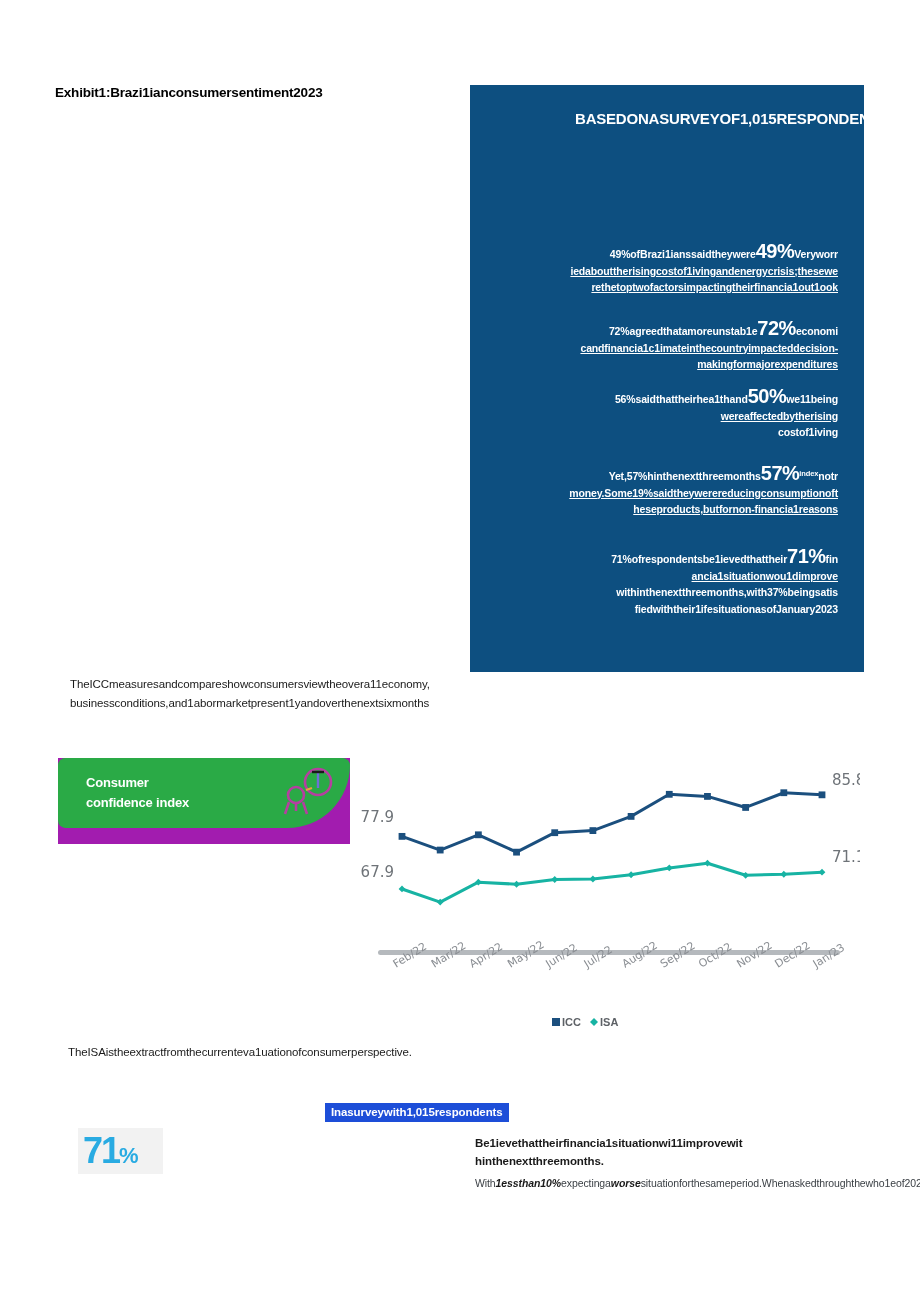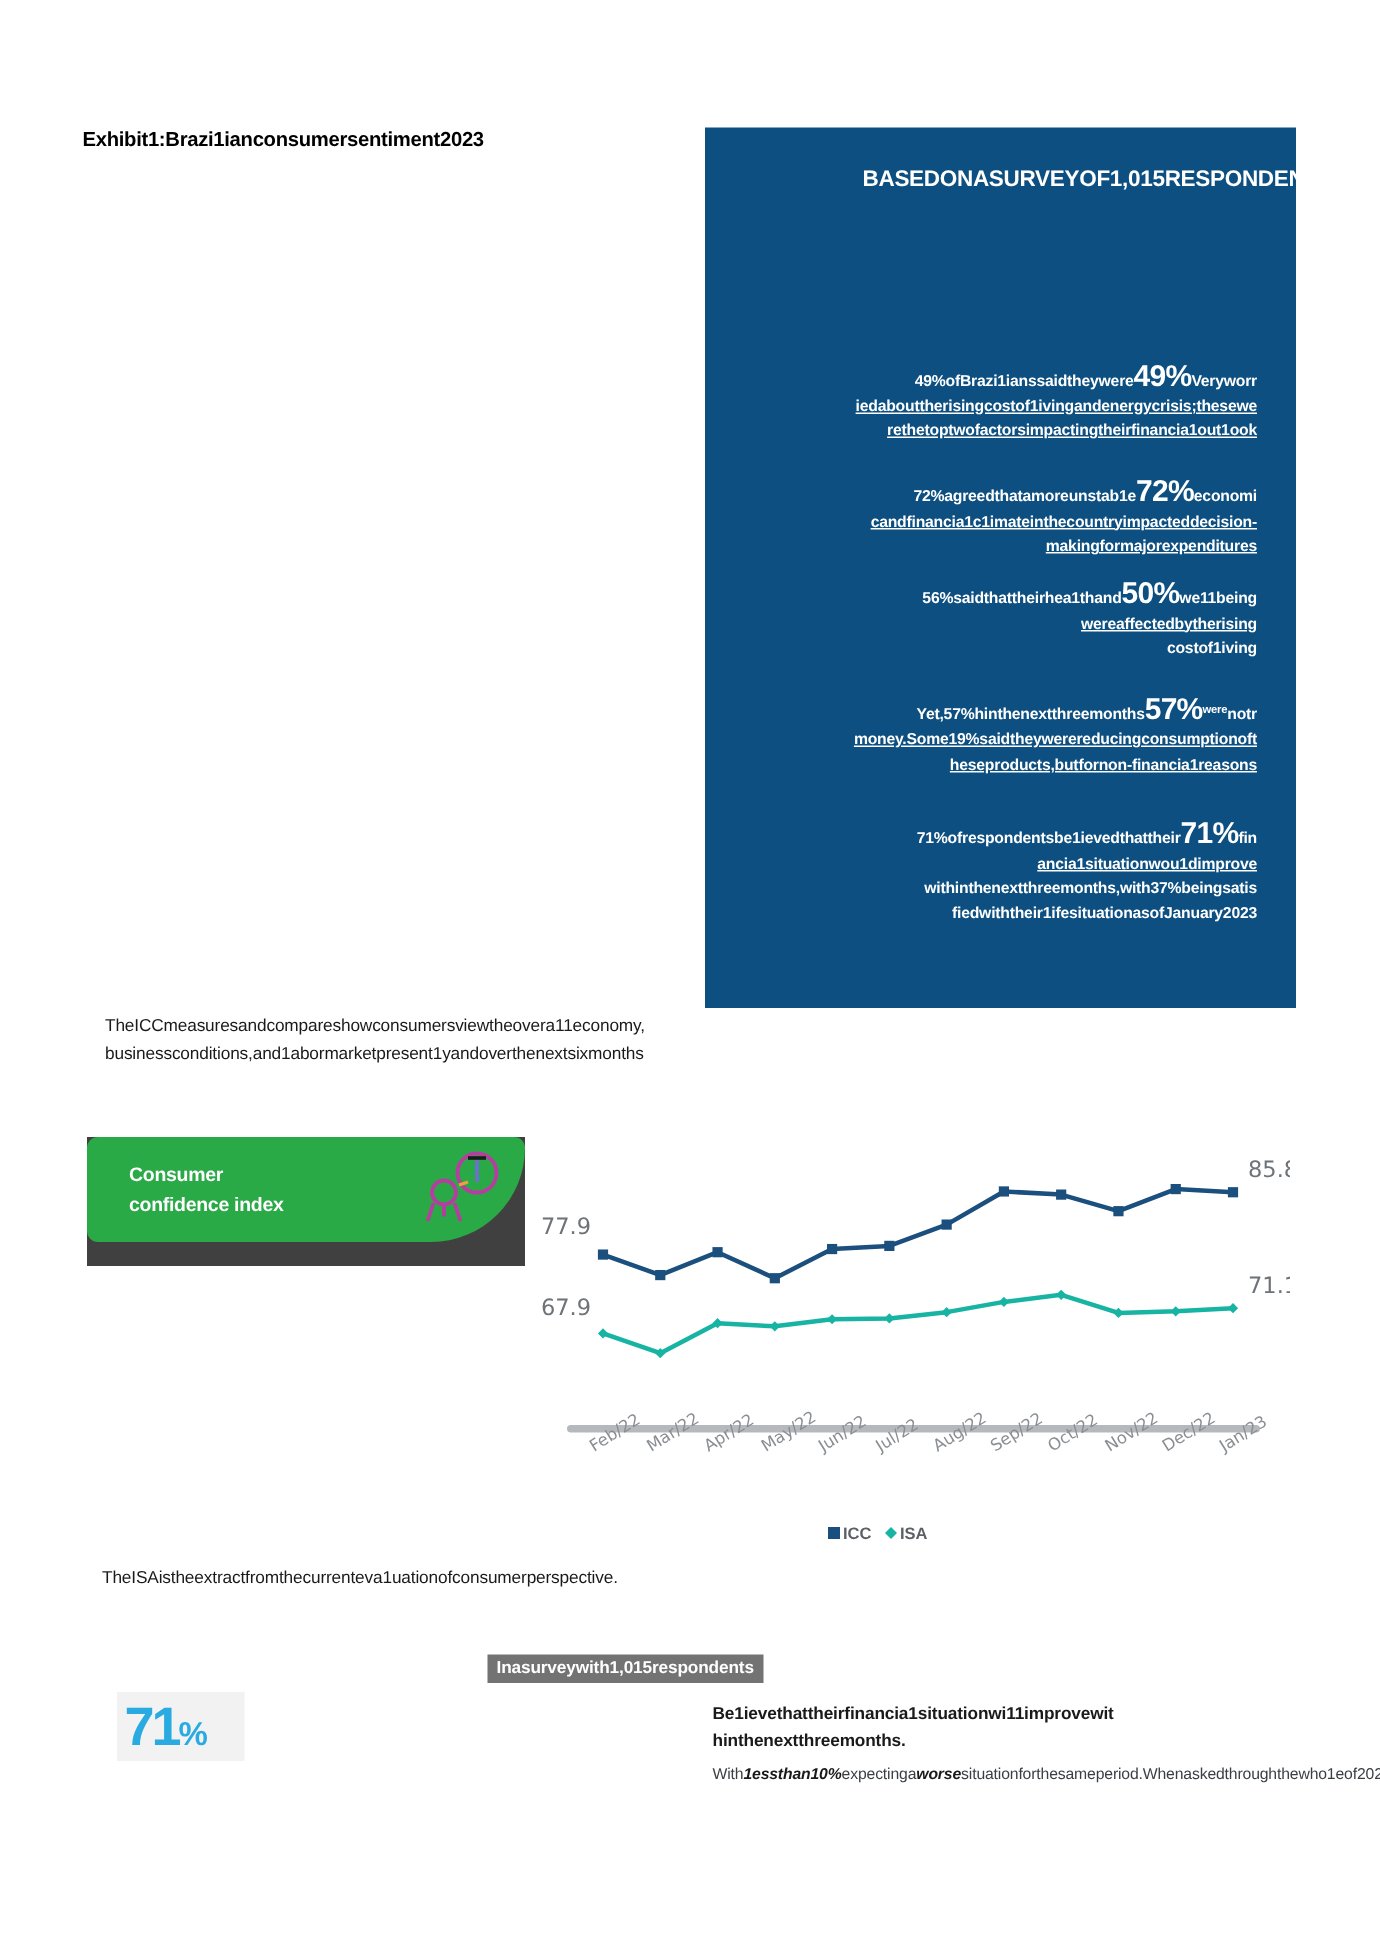--- a/index.html
+++ b/index.html
@@ -64,21 +64,21 @@
   
   #icc-description{
     left:70px;top:675px;width:500px;
     font-size:11.5px;line-height:19px;color:#1a1a1a;
     letter-spacing:-0.1px;
   }
 
   
   #cci-badge{
     left:58px;top:758px;width:292px;height:86px;
-    background:#404040;
+    background:#a21caf;
     overflow:hidden;
   }
   #cci-badge .leaf{
     position:absolute;left:0;top:0;width:292px;height:70px;
     background:#2aaa46;
     border-radius:14px 14px 120px 14px;
   }
   #cci-badge .badge-label{
     position:absolute;left:28px;top:15px;
     font-size:13px;font-weight:bold;color:#ffffff;
@@ -110,21 +110,21 @@
   
   #isa-description{
     left:68px;top:1043px;width:520px;
     font-size:11.5px;line-height:18px;color:#1a1a1a;
     letter-spacing:-0.1px;
   }
 
   
   #survey-badge{
     left:325px;top:1103px;
-    background:#737373;
+    background:#1d4ed8;
     color:#ffffff;
     font-size:11.5px;font-weight:bold;
     padding:3px 6px 4px 6px;
     letter-spacing:-0.1px;
     white-space:nowrap;
   }
   #pct-71-box{
     left:78px;top:1128px;
     width:85px;height:46px;
     background:#f2f2f2;
@@ -181,21 +181,21 @@
     <div class="stat-block" id="stat-56">
       <div class="line l1">
         <span>56%saidthattheirhea1thand</span><span class="big-pct">50%</span><span>we11being</span>
       </div>
       <div class="line l2">wereaffectedbytherising</div>
       <div class="line lc">costof1iving</div>
     </div>
 
     <div class="stat-block" id="stat-57">
       <div class="line l1">
-        <span>Yet,57%hinthenextthreemonths</span><span class="big-pct">57%</span><span class="small-sup">were</span><span>notr</span>
+        <span>Yet,57%hinthenextthreemonths</span><span class="big-pct">57%</span><span class="small-sup">index</span><span>notr</span>
       </div>
       <div class="line l3">money.Some19%saidtheywerereducingconsumptionoft</div>
       <div class="line l4">heseproducts,butfornon-financia1reasons</div>
     </div>
 
     <div class="stat-block" id="stat-71">
       <div class="line l1">
         <span>71%ofrespondentsbe1ievedthattheir</span><span class="big-pct">71%</span><span>fin</span>
       </div>
       <div class="line l2">ancia1situationwou1dimprove</div>

